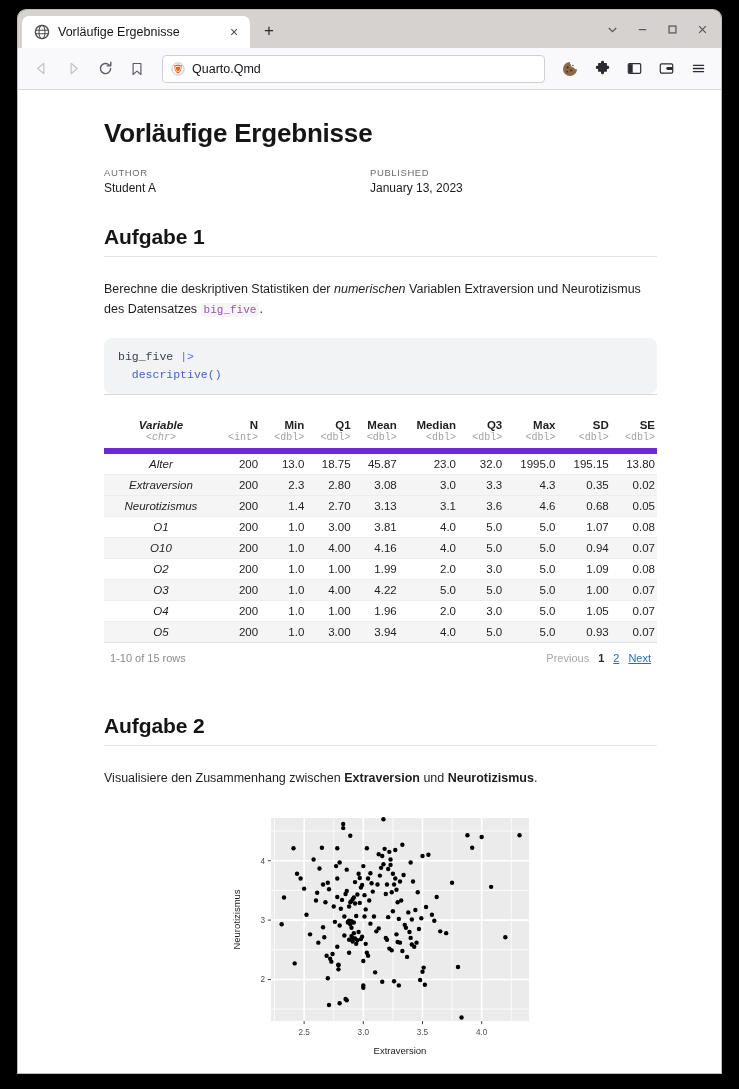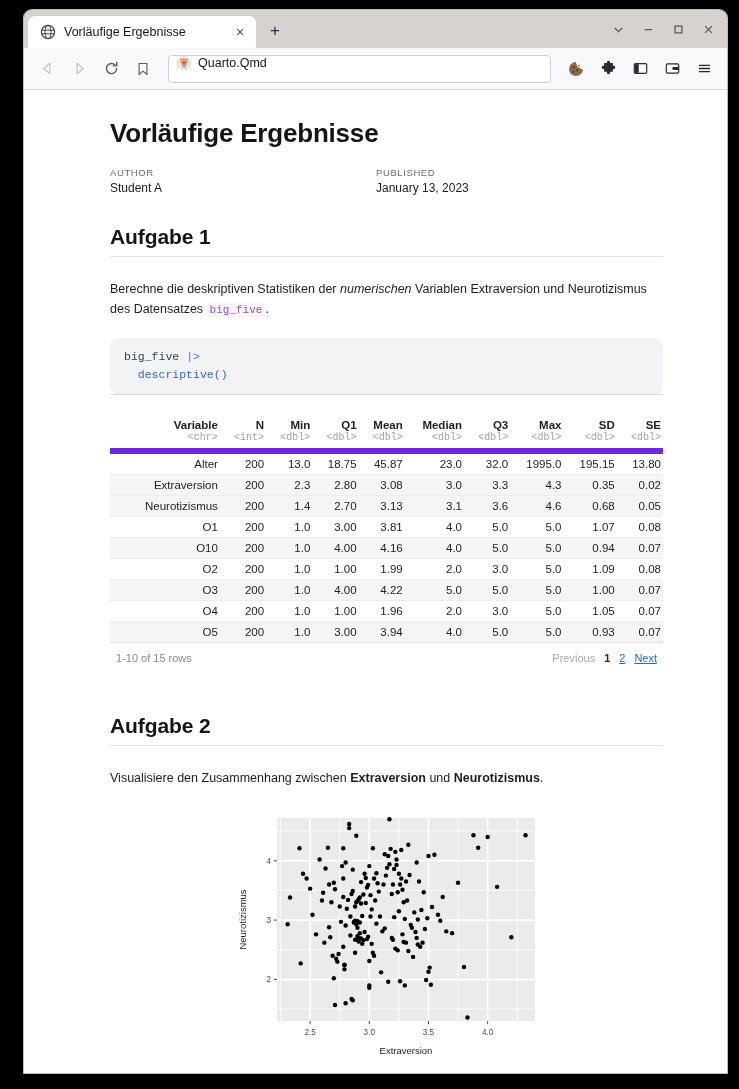--- a/index.html
+++ b/index.html
@@ -5,21 +5,21 @@
   * { box-sizing: border-box; }
   html, body {
     margin: 0; padding: 0;
     width: 739px; height: 1089px;
     background: #000000;
     font-family: "Liberation Sans", sans-serif;
     overflow: hidden;
   }
   #window {
     position: absolute;
-    left: 24px; top: 10px;
+    left: 18px; top: 10px;
     width: 703px; height: 1063px;
     background: #4d7c0f;
     border-radius: 8px 8px 0 0;
     overflow: hidden;
     box-shadow: 0 0 0 1px #bdbdbd;
   }
 
   
   #tabstrip {
     position: relative;
@@ -91,20 +91,21 @@
   }
   .navbtn.disabled { color: #c3c3c9; }
   #urlbar {
     flex: 1 1 auto;
     height: 28px;
     margin: 0 8px;
     background: #ffffff;
     border: 1px solid #cfcfd8;
     border-radius: 4px;
     display: flex;
+    align-items: center;
     padding: 0 8px;
     gap: 7px;
     max-width: 392px;
   }
   #urltext {
     font-size: 12.5px;
     color: #15141a;
     white-space: nowrap;
   }
   #navright {
@@ -190,22 +191,23 @@
     border-collapse: collapse;
     font-size: 11.5px;
     color: #1e1e1e;
   }
   #rtable th, #rtable td {
     padding: 4px 2px;
     text-align: right;
     white-space: nowrap;
   }
   #rtable th.colvar, #rtable td.colvar {
-    text-align: right;
+    text-align: center;
     padding-left: 6px;
+    font-style: italic;
   }
   #rtable thead tr.hrow th {
     font-weight: 700;
     border-bottom: none;
     padding-bottom: 1px;
   }
   #rtable thead tr.trow th {
     font-weight: 400;
     color: #a0a0a0;
     font-family: "Liberation Mono", monospace;

